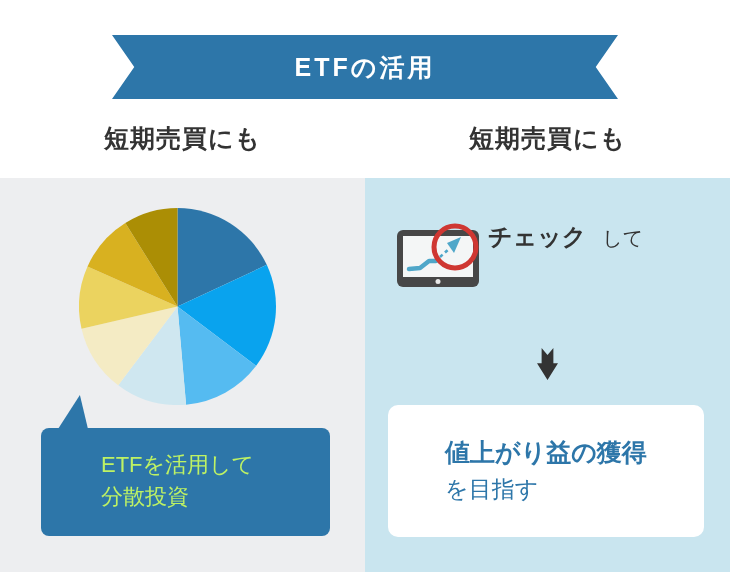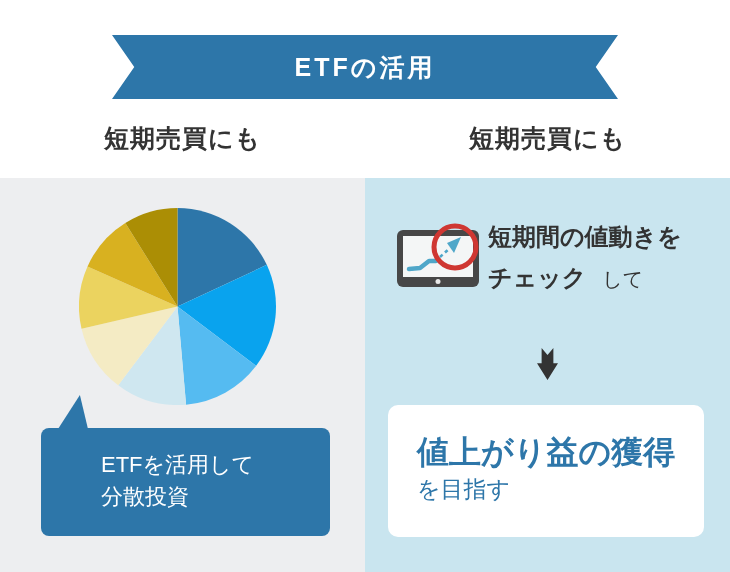--- a/index.html
+++ b/index.html
@@ -23,21 +23,21 @@
   
   .panel{position:absolute;top:178px;width:365px;height:394px;}
   .panel-left{left:0;background:var(--panel-left-bg,#edeef0);}
   .panel-right{left:365px;background:var(--panel-right-bg,#c9e5ef);}
   
   .pie-svg{position:absolute;left:79px;top:30px;width:197px;height:197px;}
   
   .bubble{
     position:absolute;left:41px;top:250px;width:289px;height:108px;
     background:var(--accent-blue,#2d76a9);border-radius:8px;
-    box-sizing:border-box;padding:21px 0 0 60px;color:#ffffff;
+    box-sizing:border-box;padding:21px 0 0 60px;color:#bef264;
   }
   .bubble-tail{
     position:absolute;left:17px;top:-33px;width:30px;height:34px;
     background:var(--accent-blue,#2d76a9);
     clip-path:polygon(0 100%,73% 0,100% 100%);
   }
   .bubble-line{font-size:22px;line-height:32px;}
   .bubble-line.bold{font-weight:400;}
   
   .tablet-svg{position:absolute;left:30px;top:37px;width:90px;height:74px;overflow:visible;}
@@ -55,21 +55,21 @@
     position:absolute;left:172px;top:170px;width:21px;height:32px;
     background:var(--text-dark,#333);
     clip-path:polygon(22% 0,50% 22%,78% 0,78% 48%,100% 48%,50% 100%,0 48%,22% 48%);
   }
   .result-box{
     position:absolute;left:23px;top:227px;width:316px;height:132px;
     background:var(--white,#fff);border-radius:10px;
     display:flex;align-items:center;justify-content:center;
   }
   .result-inner{text-align:left;color:var(--accent-blue,#2d76a9);line-height:37px;}
-  .result-line1{font-size:32px;font-weight:700;}
+  .result-line1{font-size:25px;font-weight:700;}
   .result-line2{font-size:23px;font-weight:400;}
 </style>
 </head>
 <body>
 
 <div class="canvas">
 
   <div class="ribbon">
     <span class="ribbon-title">ETFの活用</span>
   </div>
@@ -101,21 +101,20 @@
       <rect class="tab-frame" x="2" y="15" width="82" height="57" rx="6"></rect>
       <rect class="tab-screen" x="8" y="21" width="70" height="41"></rect>
       <circle class="tab-home" cx="43" cy="66.5" r="2.5"></circle>
       <polyline class="tab-line" points="14,54 25,53 34,46 41,46"></polyline>
       <path class="tab-dash" d="M45,42 L55,33"></path>
       <polygon class="tab-head" points="66,22 52,28 59,38"></polygon>
       <circle class="tab-ring" cx="60" cy="32" r="21"></circle>
     </svg>
 
     <div class="desc">
-      <div><span class="b">短期間の値動きを</span></div>
       <div><span class="b">チェック</span><span class="r">して</span></div>
     </div>
 
     <div class="down-arrow"></div>
 
     <div class="result-box">
       <div class="result-inner">
         <div class="result-line1">値上がり益の獲得</div>
         <div class="result-line2">を目指す</div>
       </div>

